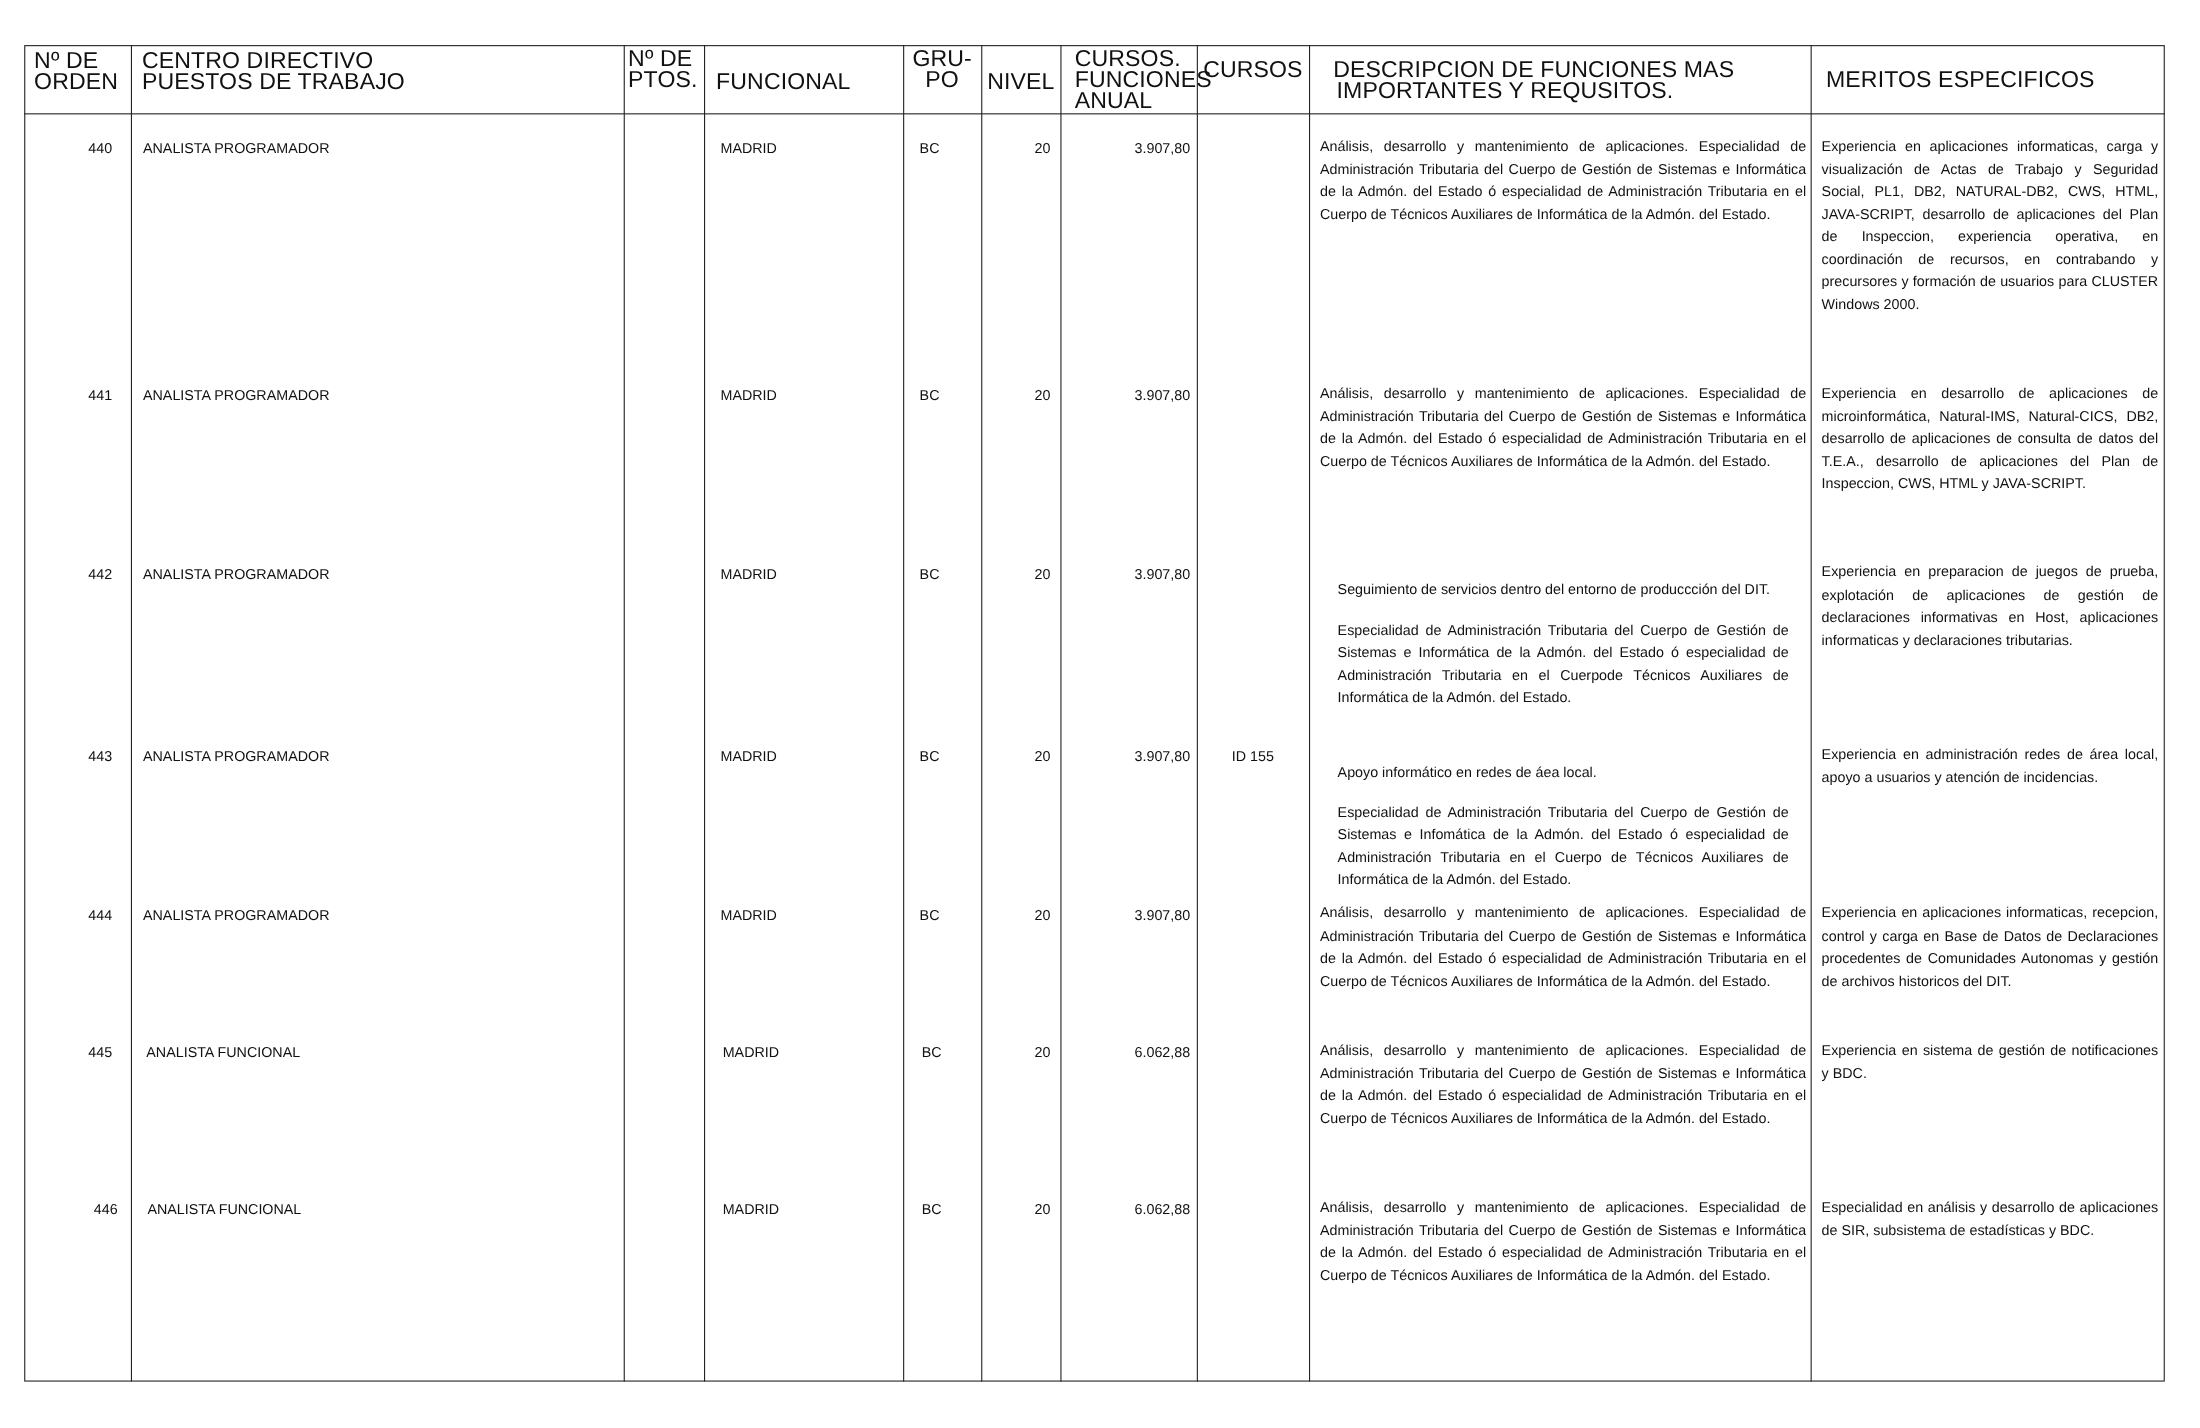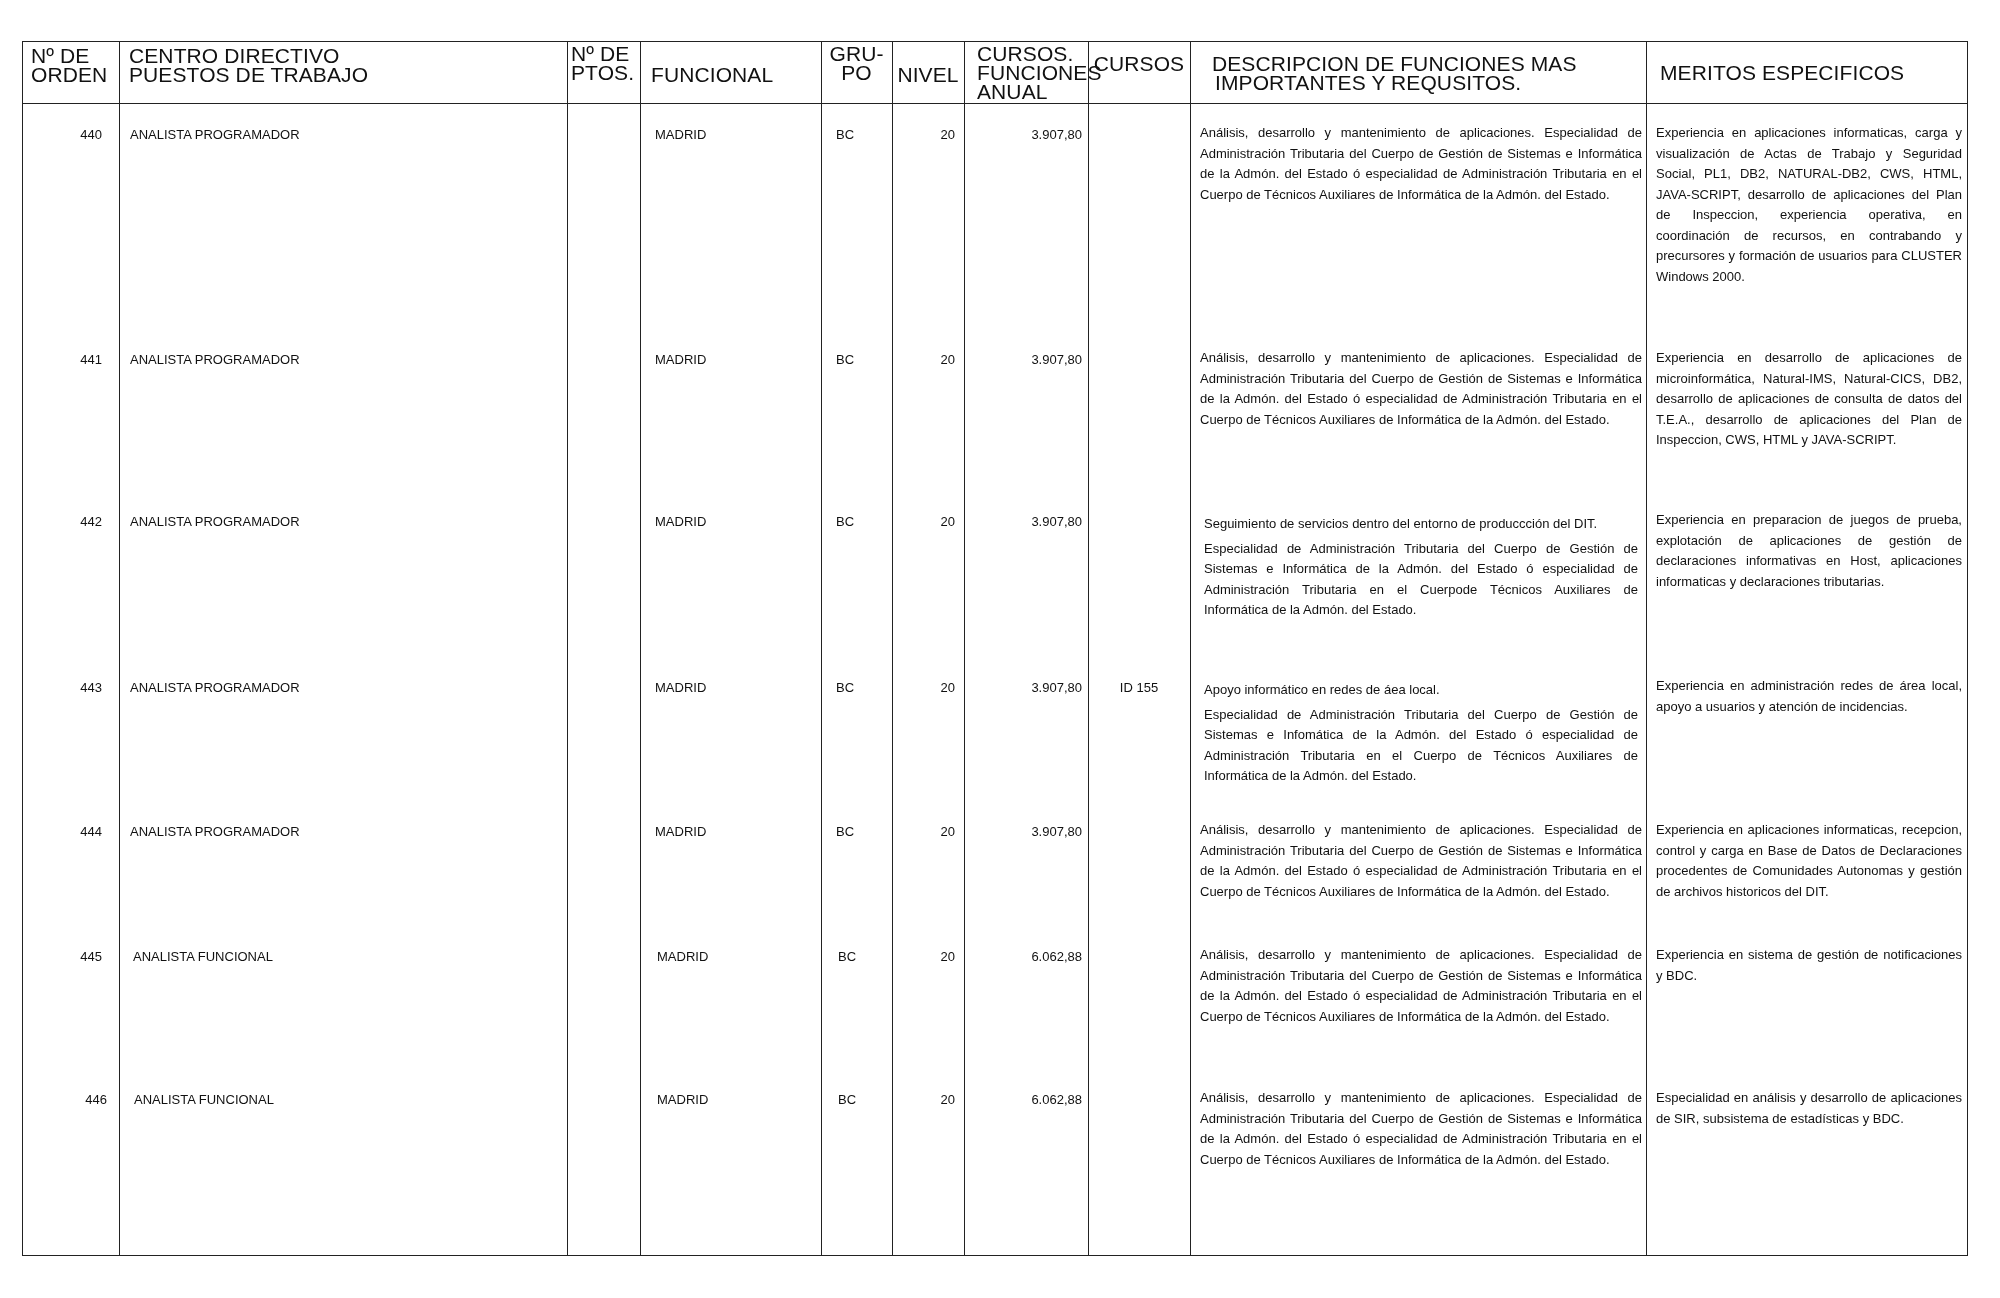--- a/index.html
+++ b/index.html
@@ -7,21 +7,21 @@
          font-family:"Liberation Sans", sans-serif; color:#111; }
   .tbl { position:absolute; left:22px; top:41px; width:1946px; height:1215px;
          border:1.6px solid #222; box-sizing:border-box; }
   .vline { position:absolute; top:41px; height:1215px; width:0; border-left:1.6px solid #222; }
   .hline { position:absolute; left:22px; width:1946px; height:0; border-top:1.6px solid #222; top:103px; }
   .hdr { position:absolute; font-size:21px; line-height:19px; letter-spacing:0.1px; }
   .cell { position:absolute; font-size:13px; line-height:20.5px; }
   .right { text-align:right; }
   .center { text-align:center; }
   .just { text-align:justify; text-align-last:left; }
-  .para { margin:4px; }
+  .para { margin:16px; }
 </style>
 </head>
 <body>
 
 <div class="tbl"></div>
 <div class="hline"></div>
 <div class="vline" style="left:119px"></div>
 <div class="vline" style="left:567px"></div>
 <div class="vline" style="left:640px"></div>
 <div class="vline" style="left:821px"></div>

